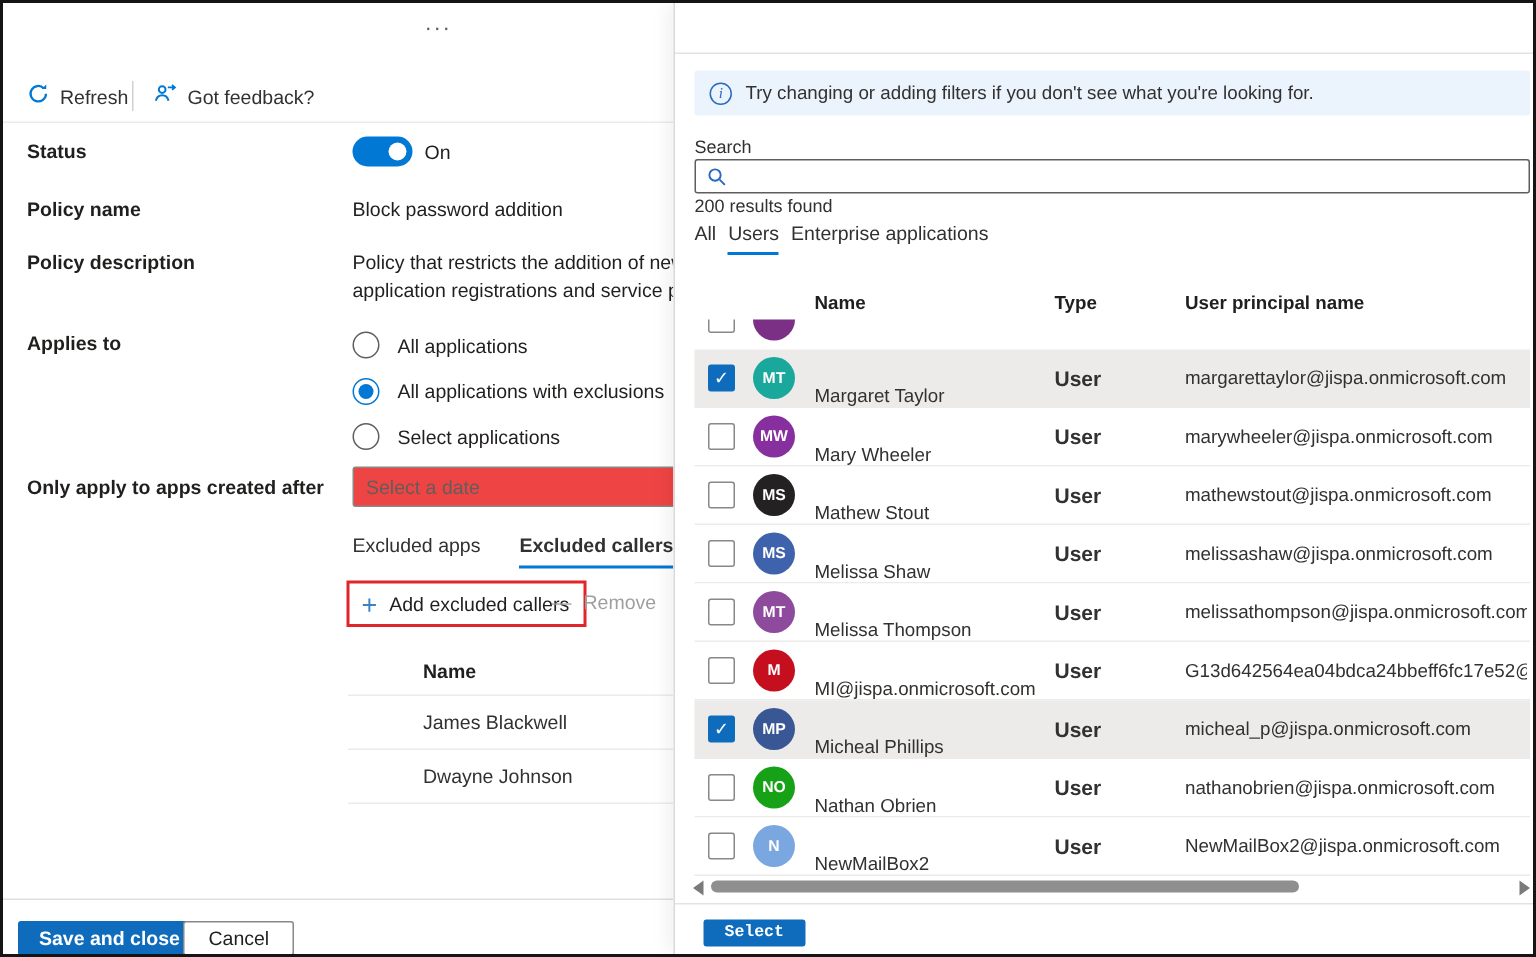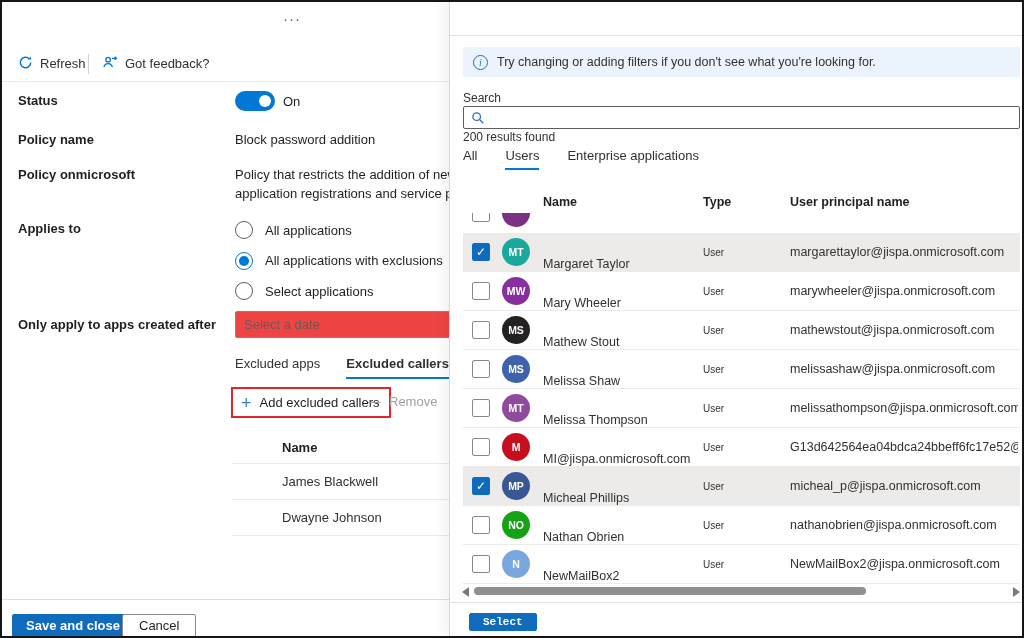--- a/index.html
+++ b/index.html
@@ -64,39 +64,39 @@
   .banner-txt { font-size:12.5px; color:#323130; }
   .info-ico { width:15px; height:15px; border:1.4px solid #2a6bbf; border-radius:50%; color:#2a6bbf; font-size:10px;
               font-family:"Liberation Serif",serif; font-style:italic; display:flex; align-items:center; justify-content:center; flex:0 0 auto; }
 
   .search-label { position:absolute; left:13px; top:89px; font-size:12px; color:#323130; }
   .search-box { position:absolute; left:13px; top:104px; width:557px; height:23px; border:1px solid #605e5c; border-radius:2px; background:#fff; }
   .search-box svg { position:absolute; left:7px; top:4px; }
   .search-box input { position:absolute; left:26px; top:1px; width:520px; height:19px; border:0; outline:0; font-size:12px; font-family:inherit; }
   .results { position:absolute; left:13px; top:128px; font-size:12px; color:#323130; }
 
-  .rp-tabs { position:absolute; left:13px; top:146px; display:flex; gap:28px; }
+  .rp-tabs { position:absolute; left:13px; top:146px; display:flex; gap:8px; }
   .rp-tab { font-size:13px; color:#323130; padding-bottom:5px; cursor:pointer; white-space:nowrap; }
   .rp-tab.active { font-weight:400; border-bottom:2px solid #0078d4; }
 
   .grid-head { position:absolute; left:13px; top:193px; width:557px; height:20px; }
   .gh { position:absolute; font-size:12.5px; font-weight:600; color:#201f1e; }
   .gh.c-name { left:80px; } .gh.c-type { left:240px; } .gh.c-upn { left:327px; }
 
   .partial-row { position:absolute; left:13px; top:211px; width:557px; height:20px; overflow:hidden; }
   .rows { position:absolute; left:13px; top:231px; width:557px; }
   .urow { position:relative; height:39px; border-bottom:1px solid #edebe9; background:#fff; cursor:pointer; }
   .urow.sel { background:#edebe9; }
   .cb { position:absolute; left:9px; top:10px; width:18px; height:18px; border:1px solid #8a8886; border-radius:2px; background:#fff;
         font-size:12px; line-height:17px; text-align:center; color:#fff; cursor:pointer; }
   .cb.on { background:#0f6cbd; border-color:#0f6cbd; }
   .av { position:absolute; left:39px; top:5px; width:28px; height:28px; border-radius:50%; color:#fff; font-size:10.5px;
         font-weight:600; display:flex; align-items:center; justify-content:center; }
   .u-name { position:absolute; left:80px; top:12px; line-height:39px; font-size:12.5px; color:#323130; white-space:nowrap; }
-  .u-type { position:absolute; left:240px; top:0; line-height:39px; font-size:10px; color:#323130; }
+  .u-type { position:absolute; left:240px; top:0; line-height:39px; font-size:14px; color:#323130;font-weight:bold; }
   .u-upn  { position:absolute; left:327px; top:0; line-height:39px; font-size:12.5px; color:#323130; white-space:nowrap;
             width:228px; overflow:hidden; }
 
   .hscroll { position:absolute; left:10px; top:583px; width:560px; height:12px; }
   .hs-thumb { position:absolute; left:14px; top:2px; width:392px; height:8px; border-radius:4px; background:#8f8f8f; cursor:grab; }
   .hs-arrow { position:absolute; top:2px; width:0; height:0; border-style:solid; cursor:pointer; }
   .hs-left  { left:2px;  border-width:5px 7px 5px 0; border-color:transparent #7a7a7a transparent transparent; }
   .hs-right { right:0px; border-width:5px 0 5px 7px; border-color:transparent transparent transparent #7a7a7a; }
 
   .rp-footer { position:absolute; left:0; top:600px; width:575px; height:34px; border-top:1px solid #e4e3e1; background:#fff; }
@@ -136,21 +136,21 @@
 
     <div class="fld-label" style="top:91px">Status</div>
     <div class="toggle">
         <div class="knob"></div>
       </div>
     <div class="toggle-txt">On</div>
 
     <div class="fld-label" style="top:130px">Policy name</div>
     <div class="fld-val" style="top:130px">Block password addition</div>
 
-    <div class="fld-label" style="top:165px">Policy onmicrosoft</div>
+    <div class="fld-label" style="top:165px">Policy description</div>
     <div class="fld-val" style="top:165px">Policy that restricts the addition of new passwo</div>
     <div class="fld-val" style="top:184px">application registrations and service principals</div>
 
     <div class="fld-label" style="top:219px">Applies to</div>
     <div id="radio-group">
         <div class="radio-row" style="top: 219px;">
     <span class="radio"></span>
     <span class="radio-label">All applications</span>
   </div>
         <div class="radio-row" style="top: 249.5px; justify-content: flex-end;">

